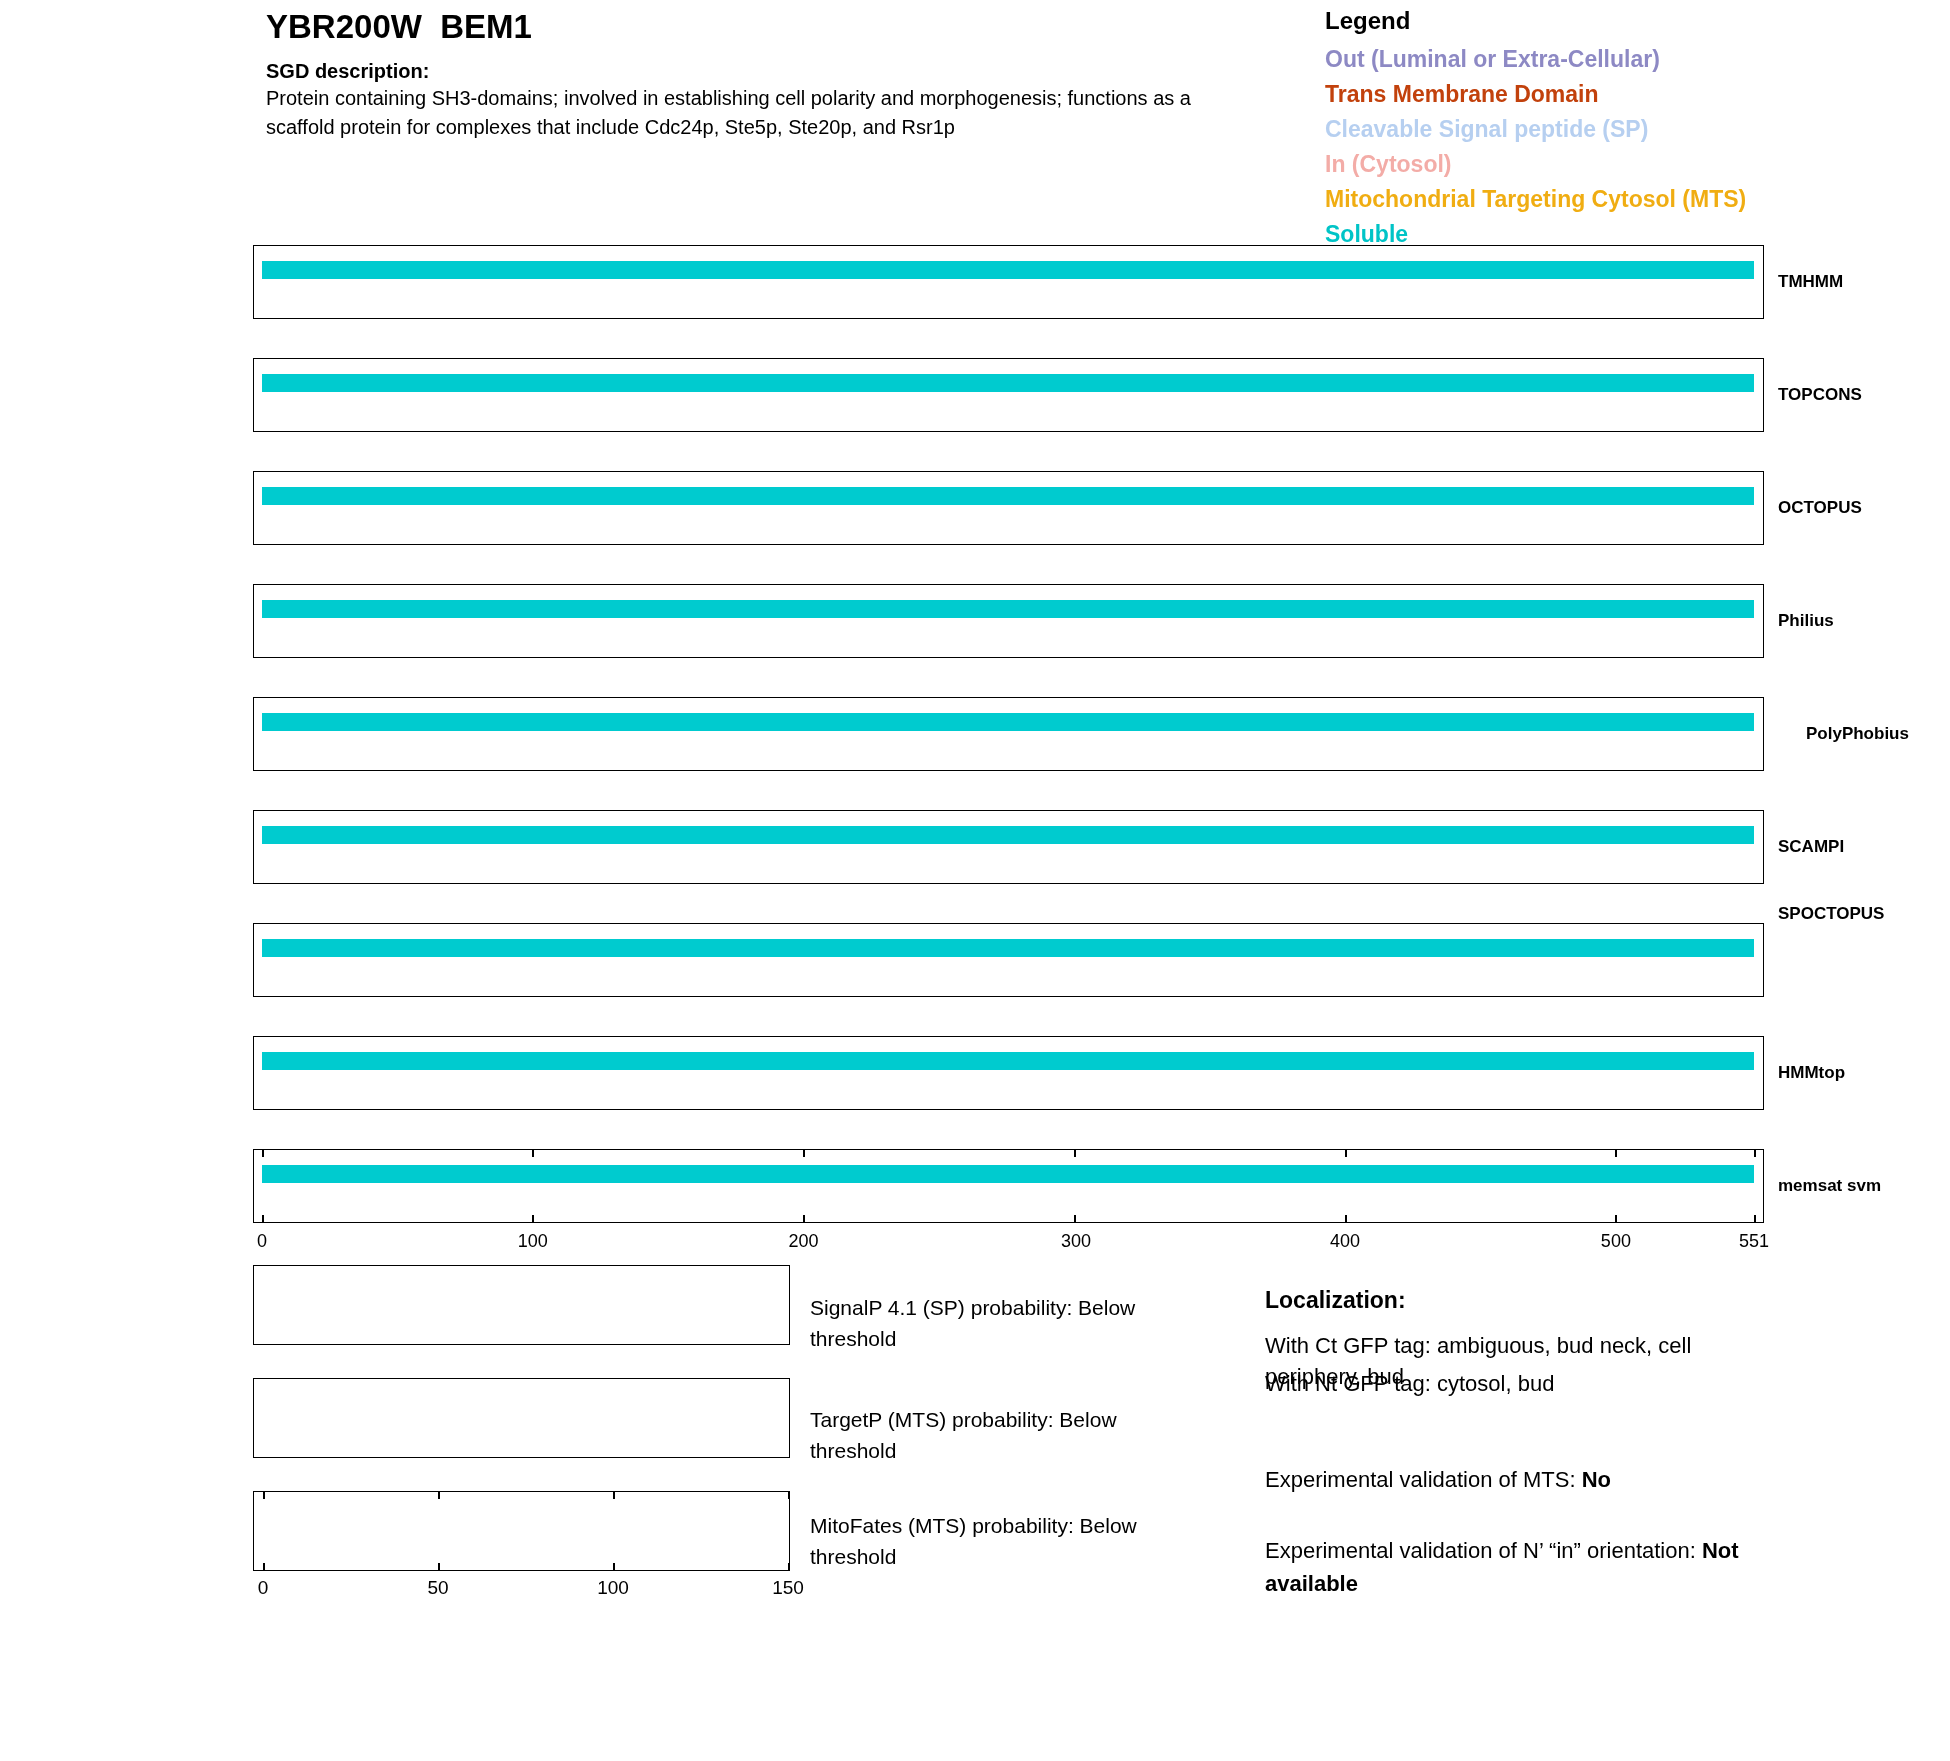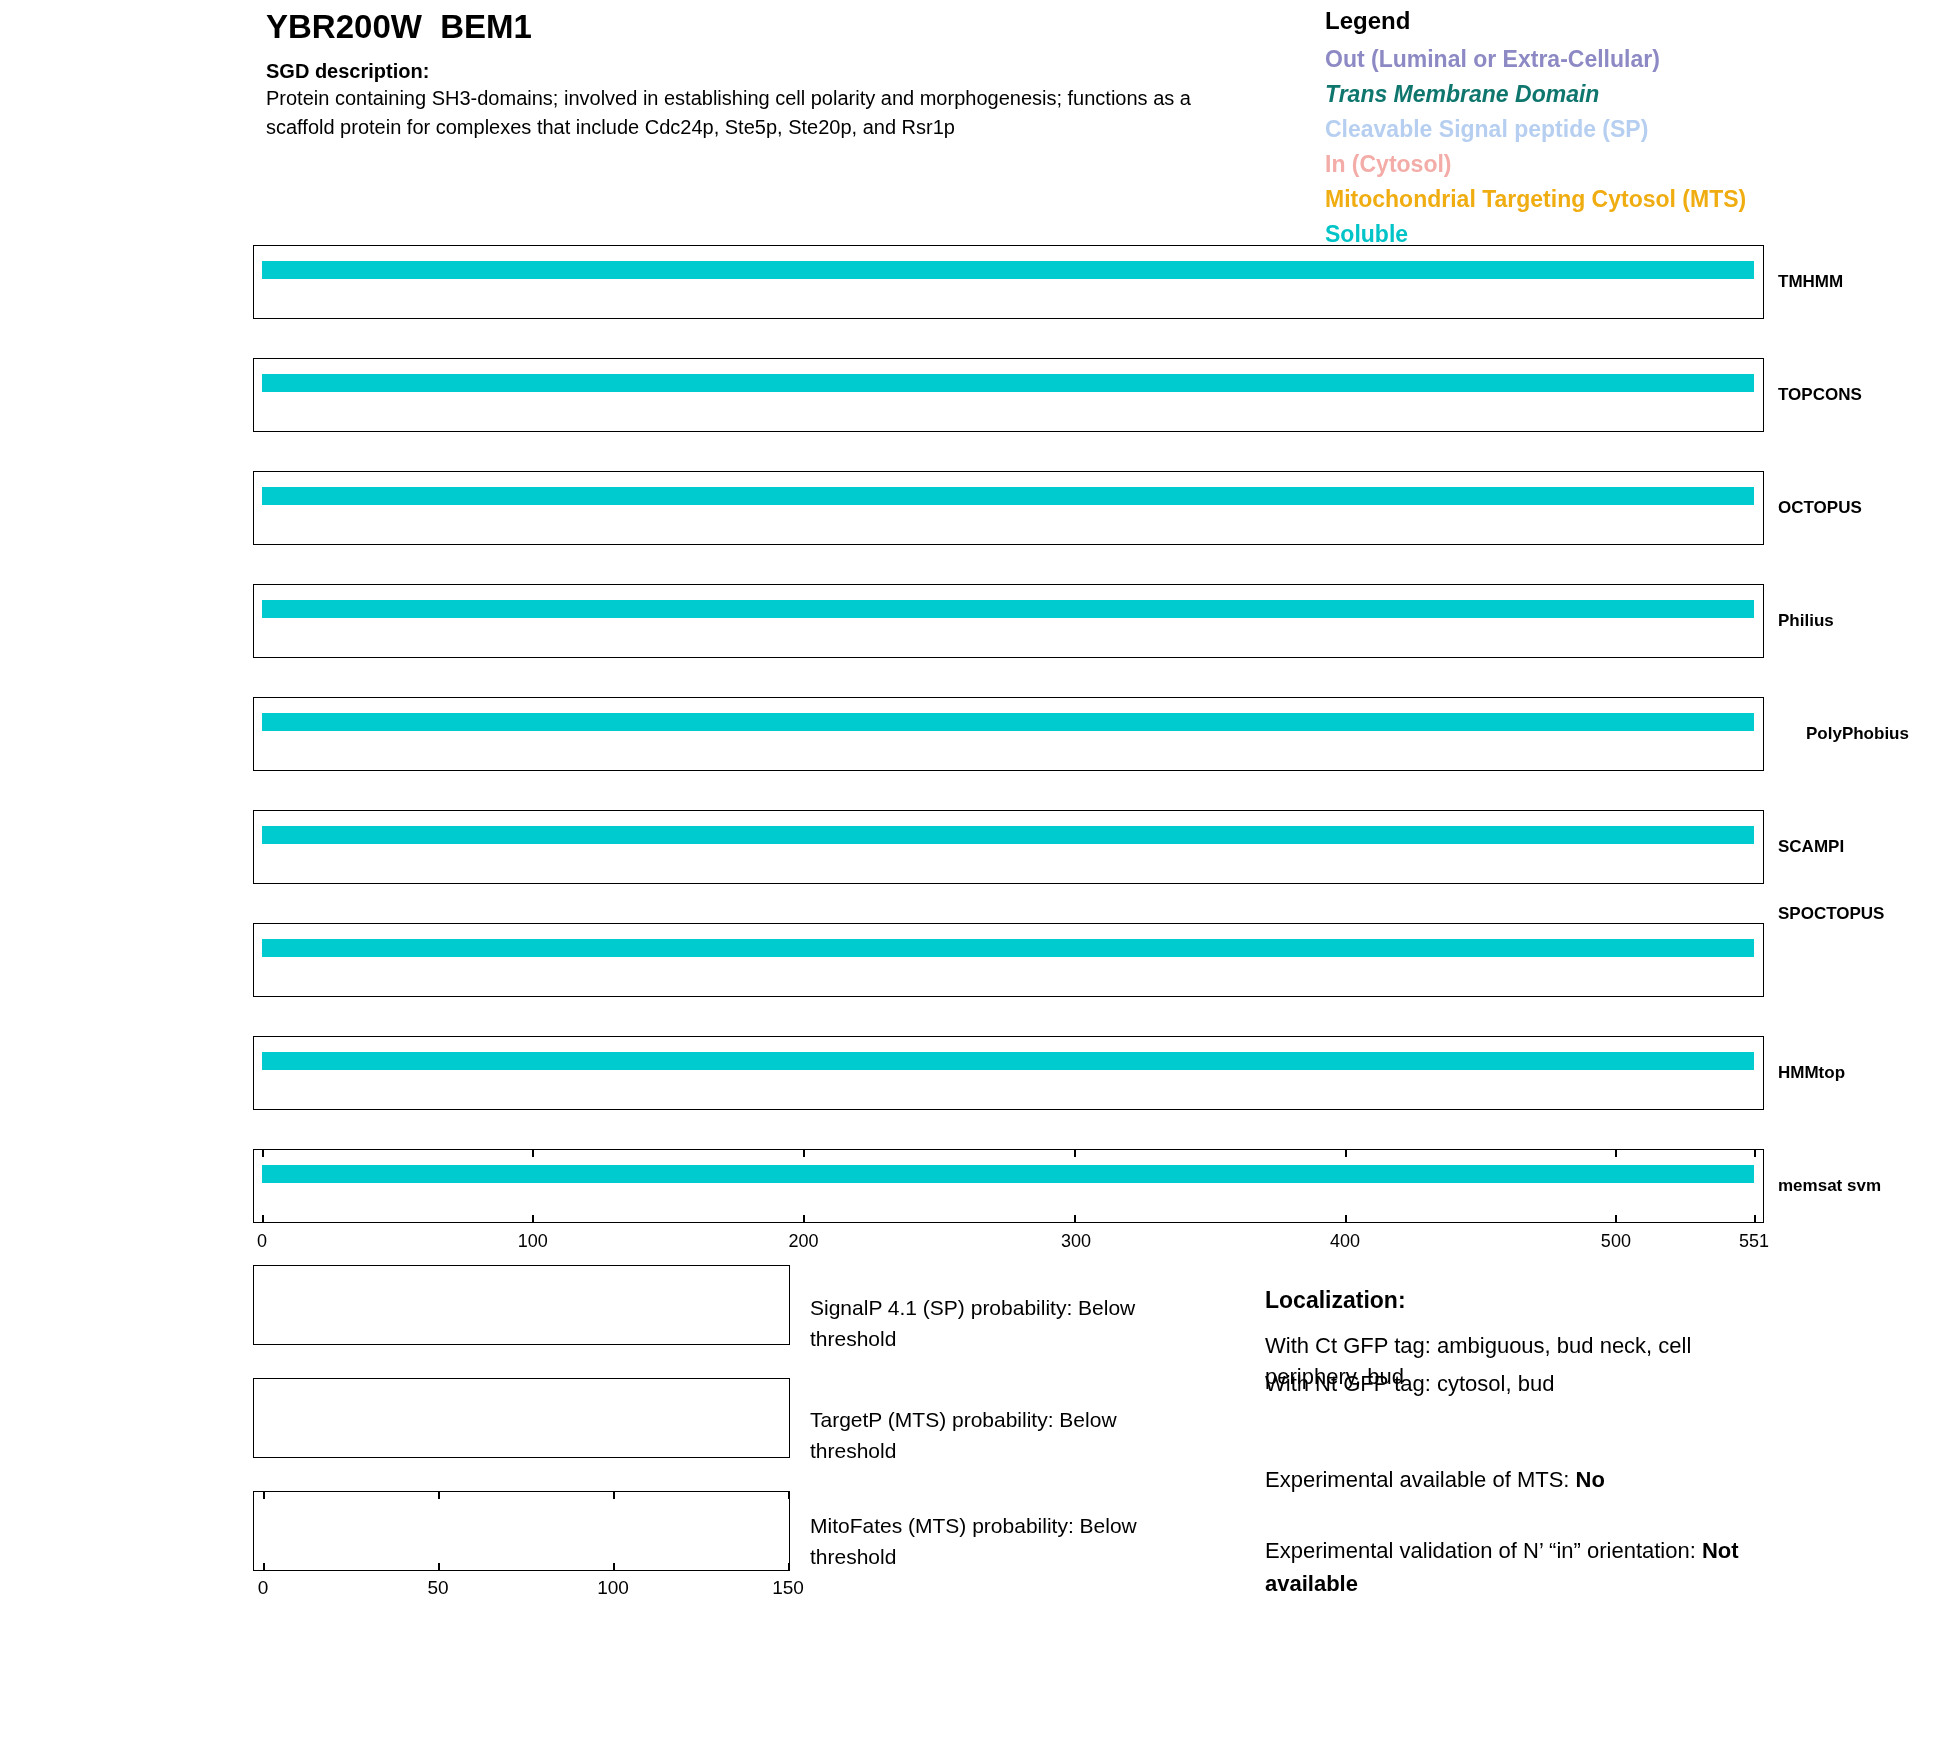--- a/index.html
+++ b/index.html
@@ -42,21 +42,21 @@
   <div class="sgd-label">SGD description:</div>
   <div class="desc">
     <div>Protein containing SH3-domains; involved in establishing cell polarity and morphogenesis; functions as a</div>
     <div>scaffold protein for complexes that include Cdc24p, Ste5p, Ste20p, and Rsr1p</div>
   </div>
 
   <div class="legend">
     <div class="legend-title">Legend</div>
     <div id="legend-items">
         <div class="legend-item" style="color: rgb(141, 137, 196);">Out (Luminal or Extra-Cellular)</div>
-        <div class="legend-item" style="color: #0f766e; font-style: italic;">Trans Membrane Domain</div>
+        <div class="legend-item" style="color: #c2410c;">Trans Membrane Domain</div>
         <div class="legend-item" style="color: rgb(182, 207, 240);">Cleavable Signal peptide (SP)</div>
         <div class="legend-item" style="color: rgb(243, 172, 167);">In (Cytosol)</div>
         <div class="legend-item" style="color: rgb(240, 173, 18);">Mitochondrial Targeting Cytosol (MTS)</div>
         <div class="legend-item" style="color: rgb(0, 196, 199);">Soluble</div>
       </div>
   </div>
 
   <div id="tracks">
       <div class="track-box" style="top: 245px;">
         <div class="bar" style="left: 7.5px; width: 1492px; top: 15px; background: rgb(0, 203, 207);"></div>
@@ -135,16 +135,16 @@
         <div class="tick" style="left: 359px; bottom: 0px;"></div>
         <div class="tick" style="left: 534px; top: 0px;"></div>
         <div class="tick" style="left: 534px; bottom: 0px;"></div>
       </div>
       <div class="prob-label" style="top: 1510px;">MitoFates (MTS) probability: Below threshold</div>
     </div>
 
   <div class="loc-heading">Localization:</div>
   <div class="loc-ct">With Ct GFP tag: ambiguous, bud neck, cell periphery, bud</div>
   <div class="loc-nt">With Nt GFP tag: cytosol, bud</div>
-  <div class="loc-mts"><span>Experimental available of MTS: </span><span class="b">No</span></div>
+  <div class="loc-mts"><span>Experimental validation of MTS: </span><span class="b">No</span></div>
   <div class="loc-orient"><span>Experimental validation of N’ “in” orientation: </span><span class="b">Not available</span></div>
 
 </div>
 
 </body></html>

